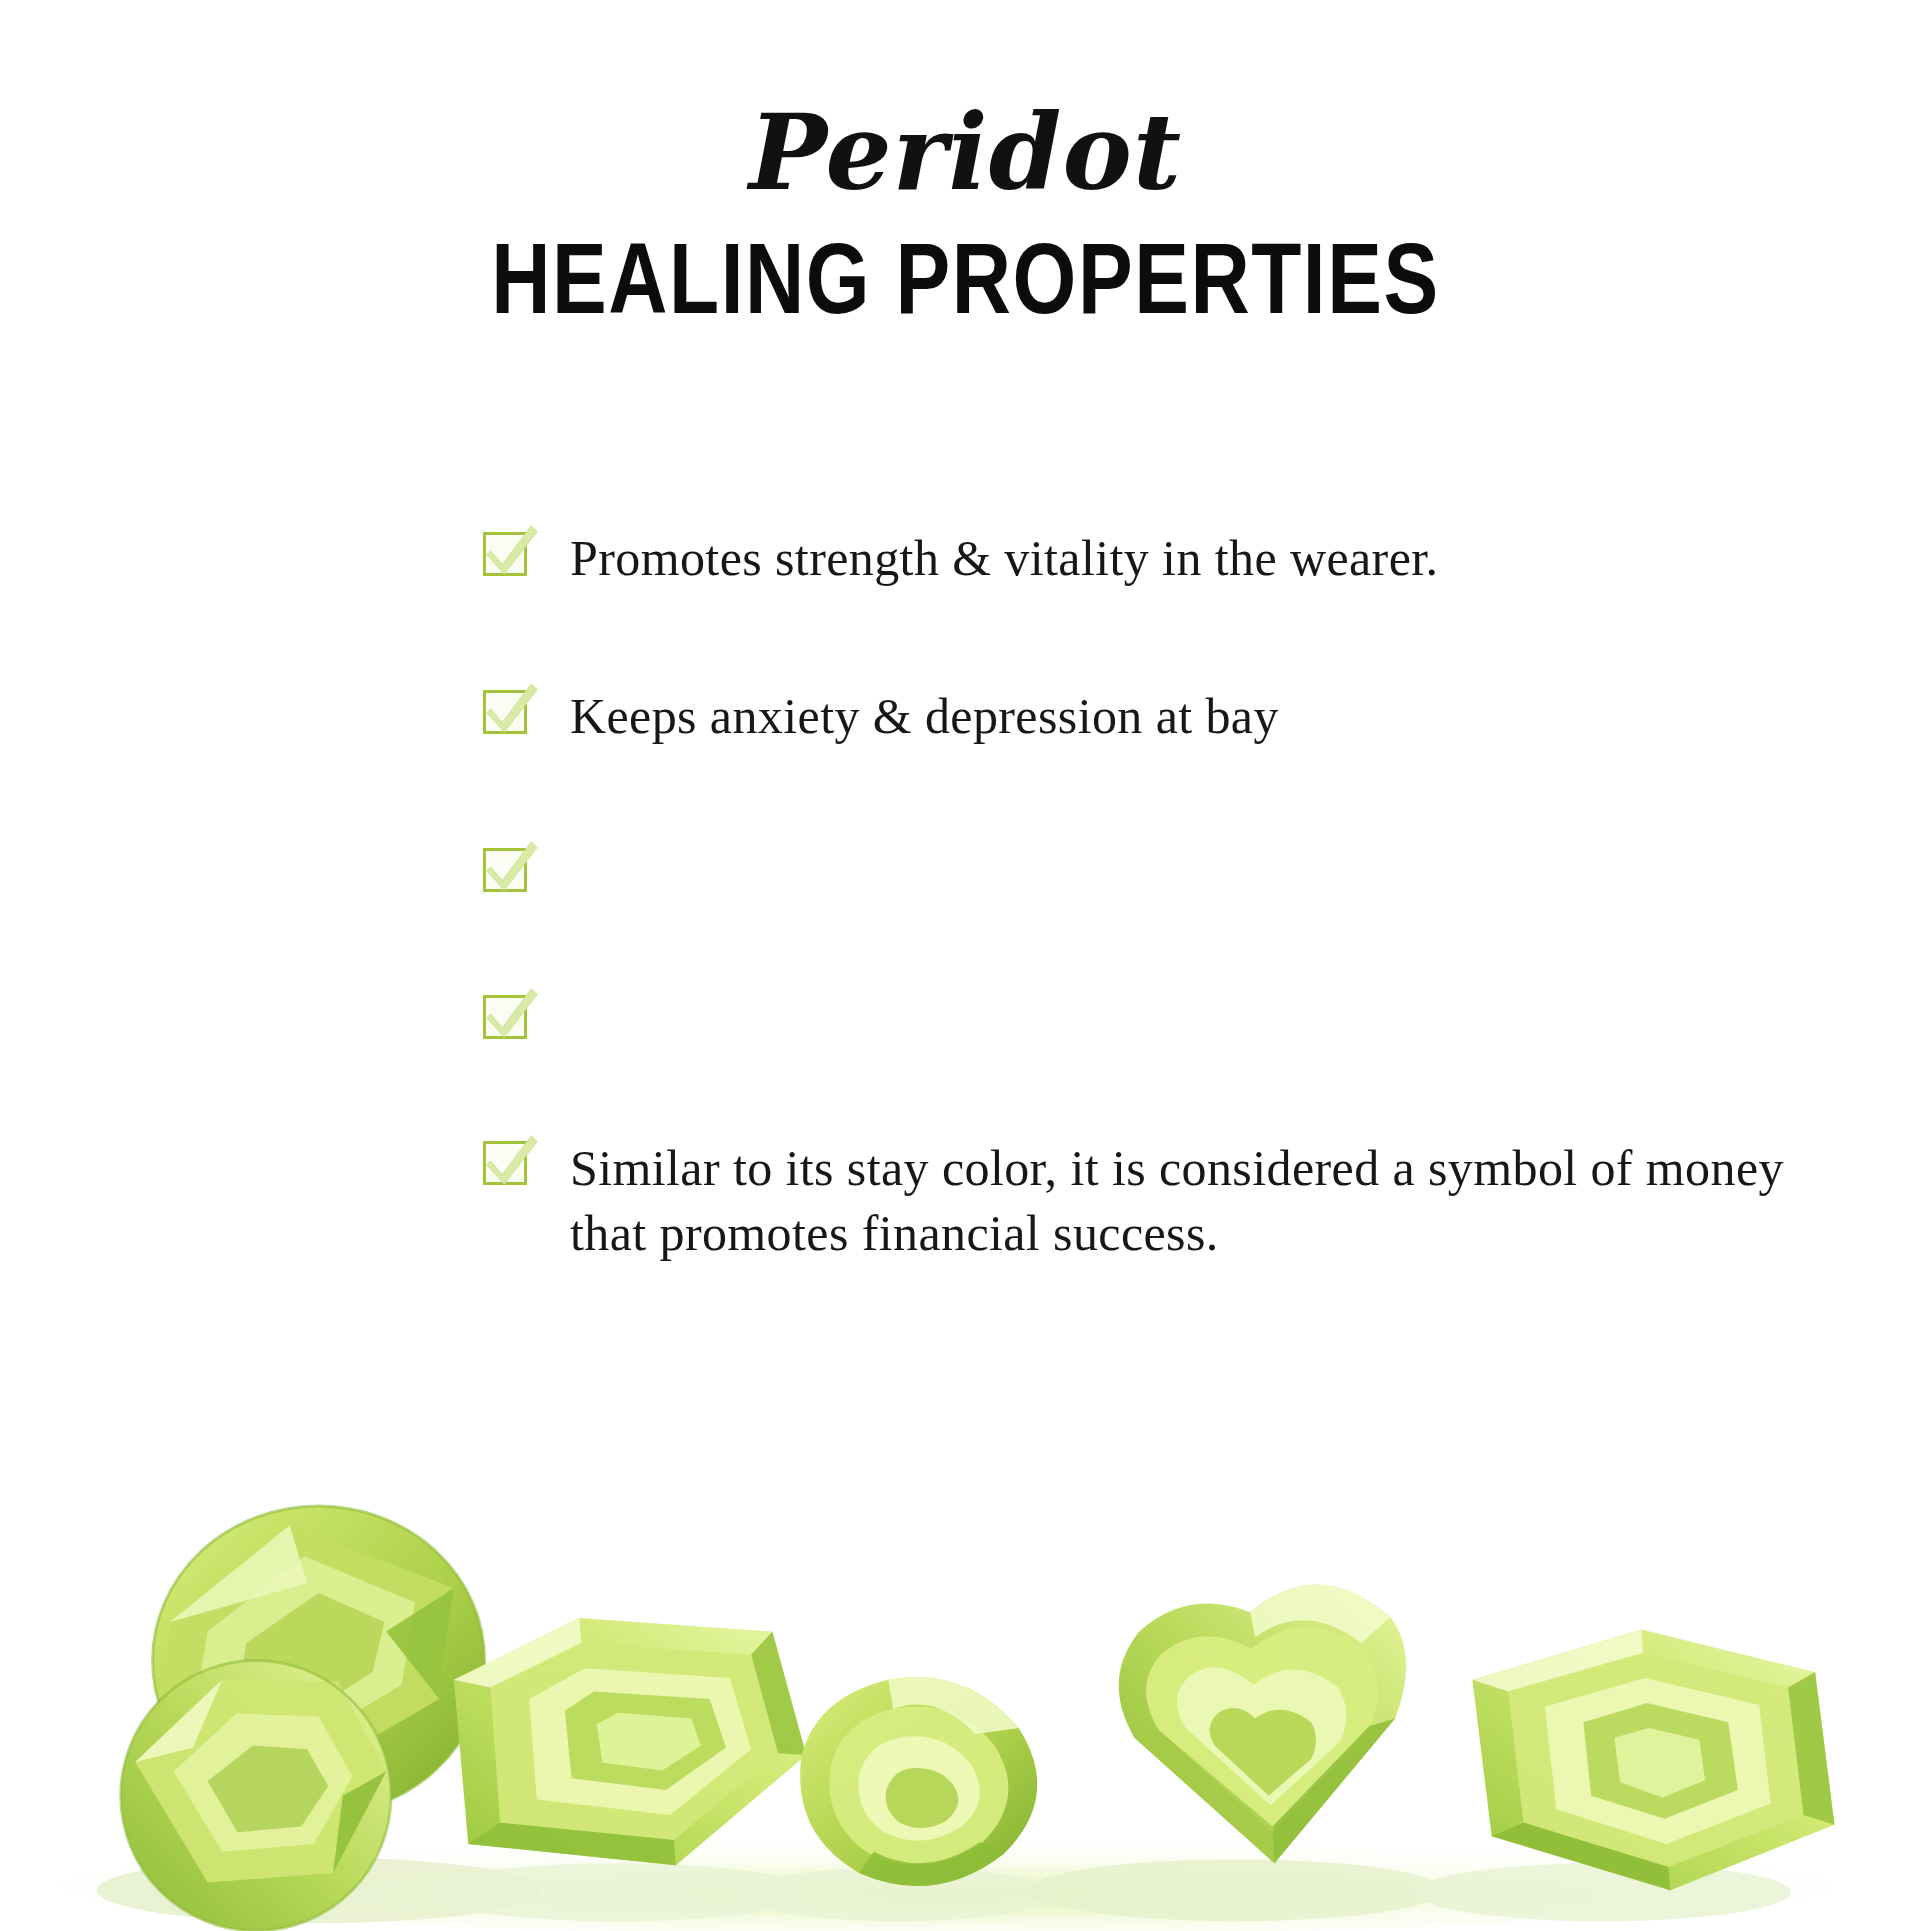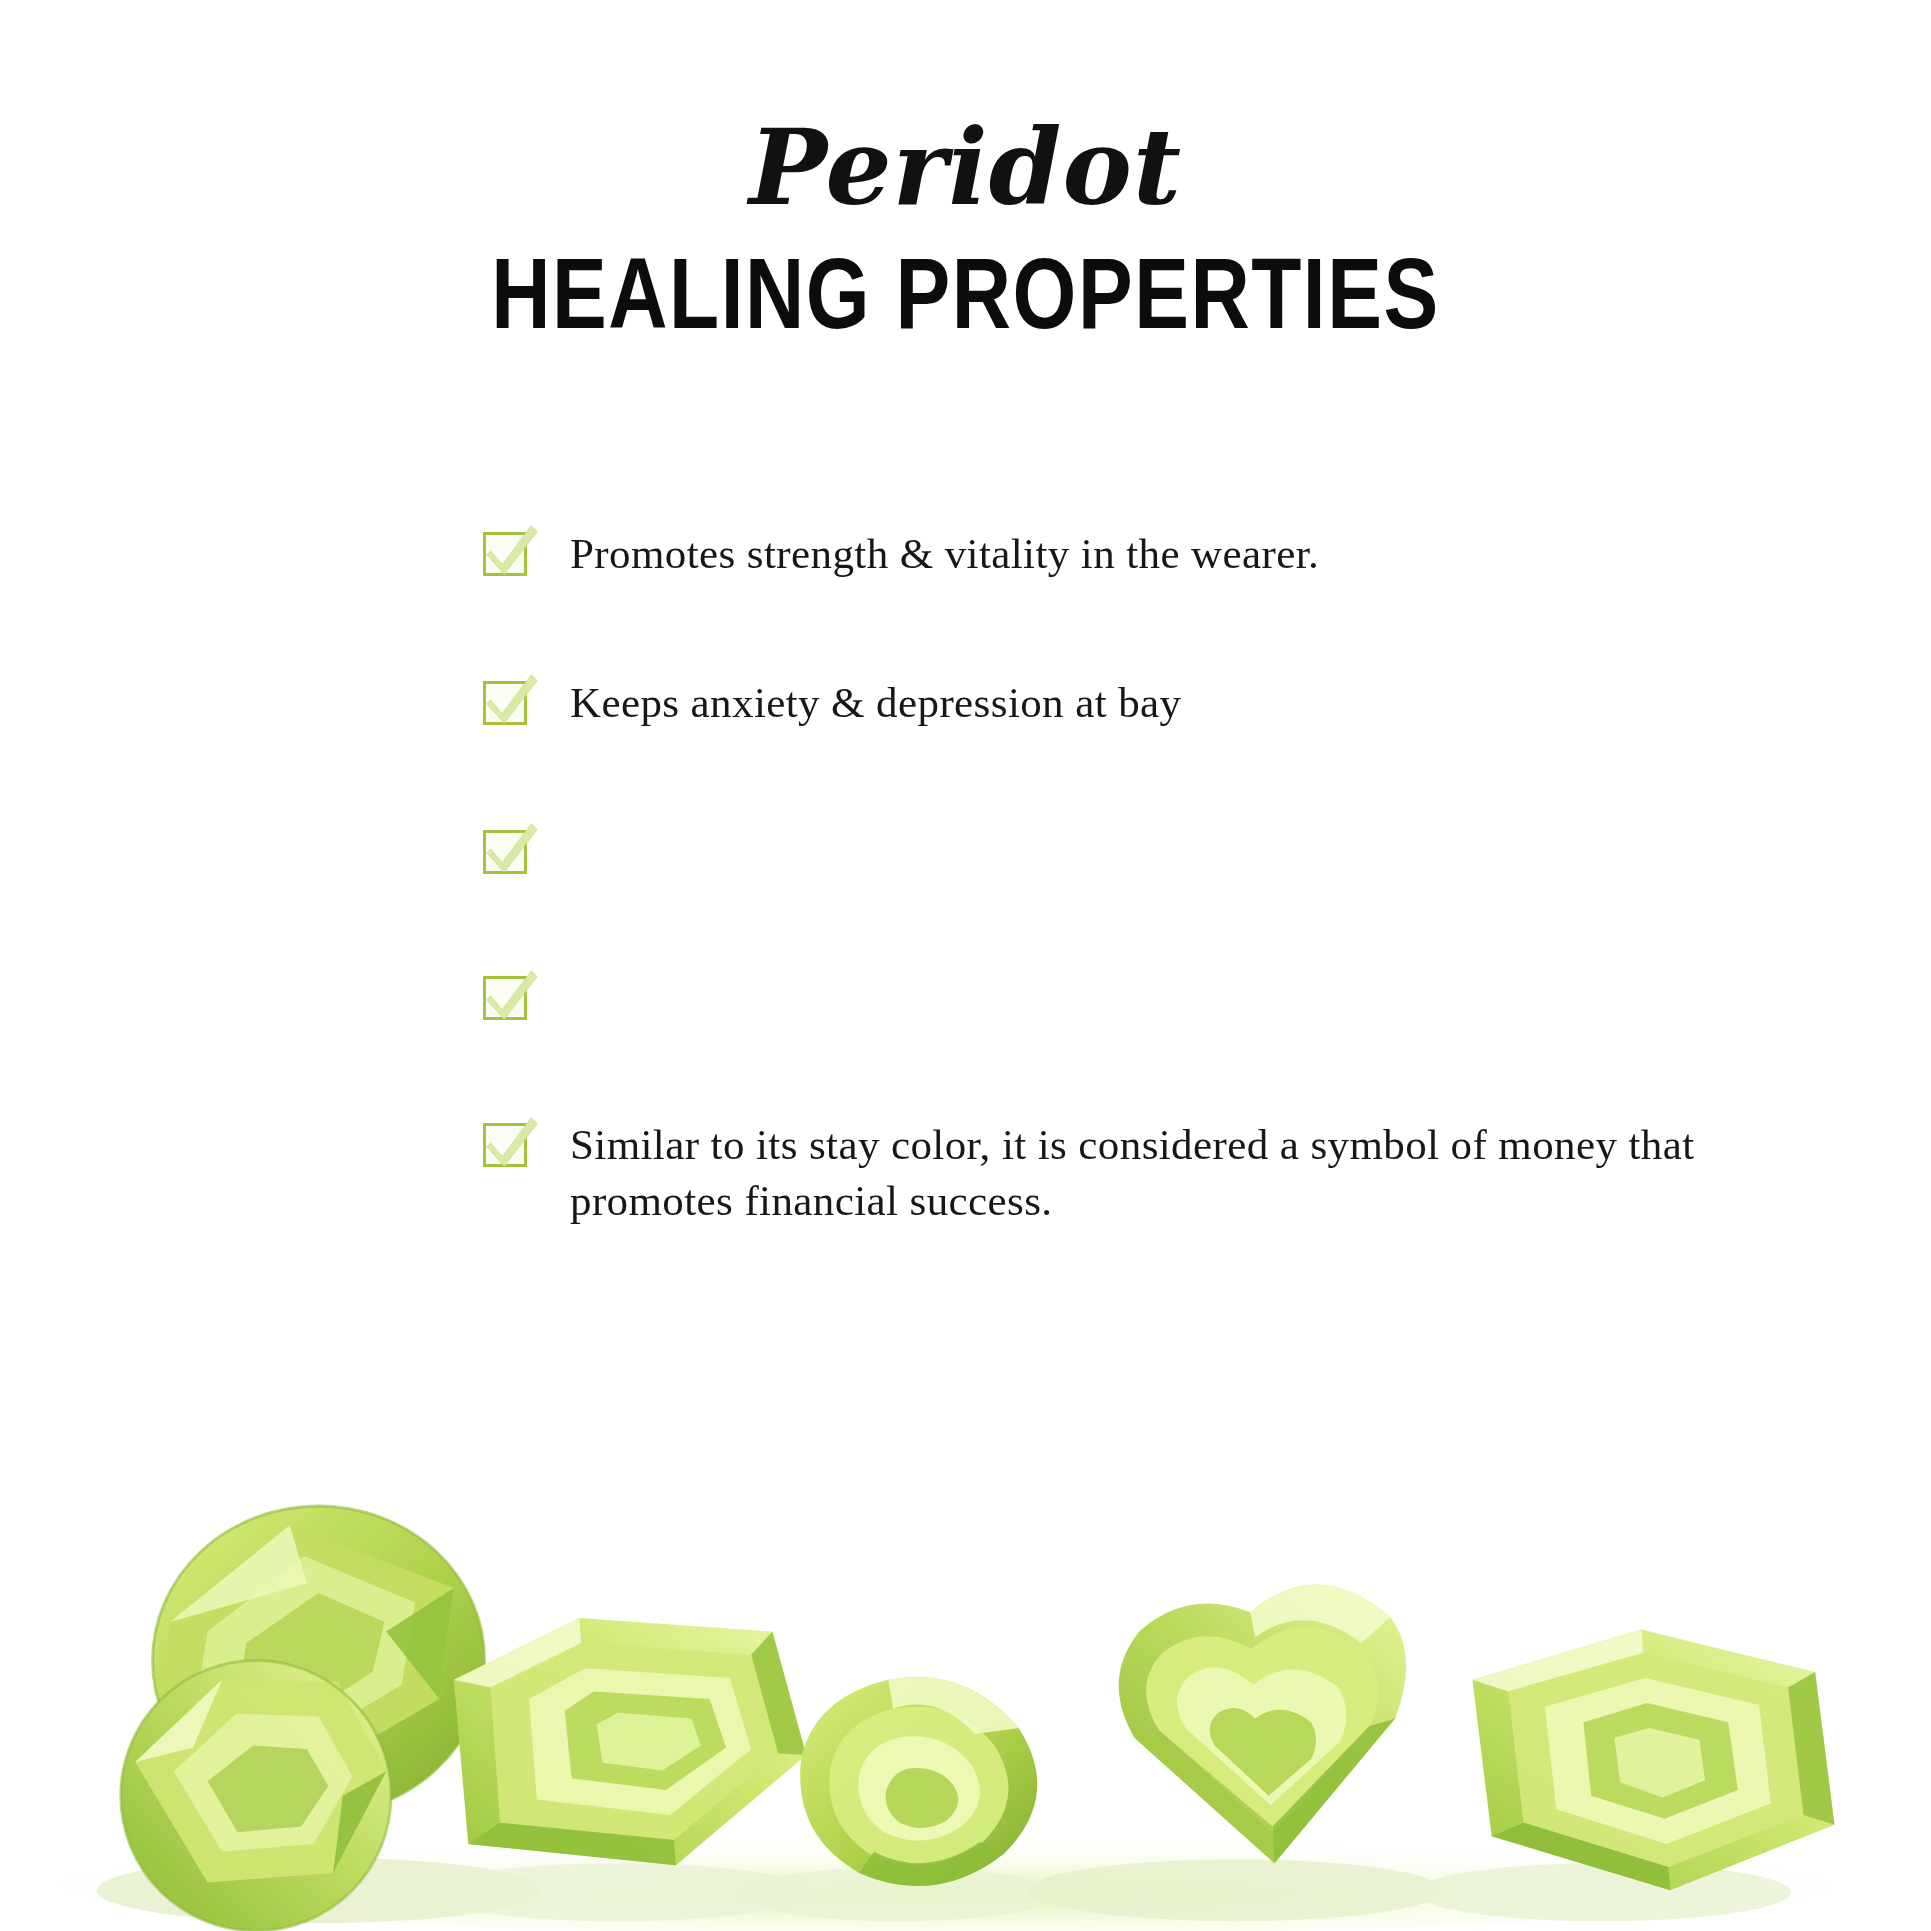--- a/index.html
+++ b/index.html
@@ -17,21 +17,21 @@
 
   .page {
     position: absolute;
     inset: 0;
     background: #ffffff;
   }
 
   
   .header {
     position: absolute;
-    top: 113px;
+    top: 98px;
     left: 0;
     width: 1931px;
     text-align: center;
   }
   .title-script {
     font-family: "DejaVu Serif", serif;
     font-style: italic;
     font-weight: 700;
     font-size: 104px;
     letter-spacing: 1px;
@@ -87,21 +87,21 @@
     position: absolute;
     left: -1.9px;
     top: -11.6px;
     width: 60px;
     height: 60px;
     overflow: visible;
   }
 
   .item-text {
     font-family: "Liberation Serif", serif;
-    font-size: 43px;
+    font-size: 50px;
     line-height: 1.30;
     color: #171717;
     letter-spacing: 0.4px;
     max-width: 1265px;
   }
 
   
   .gems {
     position: absolute;
     left: 0;

